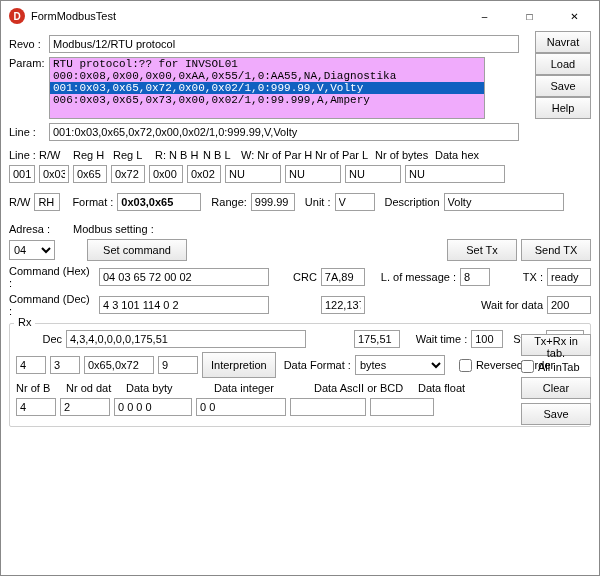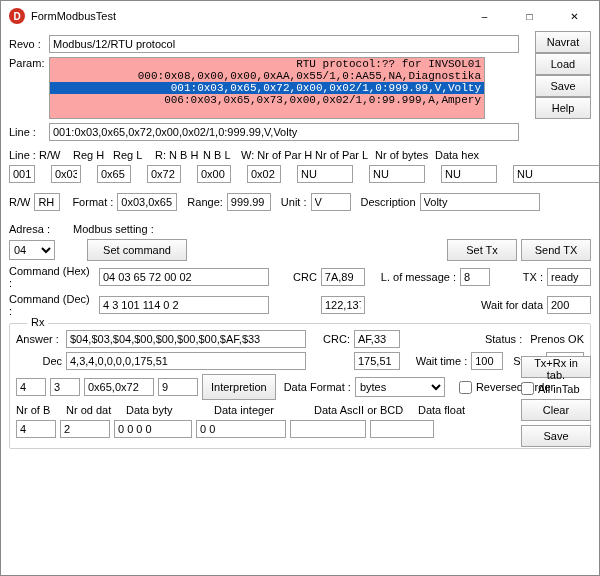--- a/index.html
+++ b/index.html
@@ -59,26 +59,25 @@
   .lbl { display:inline-block; }
   input.tf, .tf {
     border:1px solid var(--border);
     background: var(--field-bg);
     font: inherit;
     padding:1px 3px;
     height:18px;
   }
   .listbox {
     border:1px solid var(--border);
-    background:#fca5a5;
+    background:#f0abfc;
     font: inherit;
     overflow-y:scroll;
     height:62px;
     width:436px;
-    text-align:right;
   }
   .listbox .item { padding:0 3px; white-space:pre; font-family:"Courier New",monospace; font-size:11px;}
   .listbox .item.sel { background: #1060c0; color: var(--sel-fg); }
   button.btn {
     border:1px solid var(--btn-border);
     background: linear-gradient(#fdfdfd,#e8e8e8);
     font: inherit;
     height:22px;
     padding:0 8px;
     cursor:pointer;
@@ -91,21 +90,21 @@
   }
   .rightcol button { width:56px; }
   .group {
     border:1px solid var(--border-light);
     border-radius:2px;
     margin-top:6px;
     padding:6px 6px 6px 6px;
     position:relative;
   }
   .group > .legend {
-    position:absolute; top:-8px; left:17px;
+    position:absolute; top:-8px; left:4px;
     background: var(--win-bg);
     padding:0 4px;
   }
   select.sel {
     border:1px solid var(--border);
     background:#fff;
     font:inherit;
     height:20px;
   }
   .chk { display:inline-flex; align-items:center; gap:4px; }
@@ -171,38 +170,38 @@
       <span style="width:40px">Reg H</span>
       <span style="width:42px">Reg L</span>
       <span style="width:48px">R: N B H</span>
       <span style="width:38px">N B L</span>
       <span style="width:74px">W: Nr of Par H</span>
       <span style="width:60px">Nr of Par L</span>
       <span style="width:60px">Nr of bytes</span>
       <span style="width:60px">Data hex</span>
     </div>
 
-    <div class="row" style="gap:16px">
+    <div class="row" style="gap:4px">
       <input class="tf" style="width: 26px;" value="001">
       <input class="tf" style="width: 30px;" value="0x03">
       <input class="tf" style="width: 34px;" value="0x65">
       <input class="tf" style="width: 34px;" value="0x72">
       <input class="tf" style="width: 34px;" value="0x00">
       <input class="tf" style="width: 34px;" value="0x02">
       <input class="tf" style="width: 56px;" value="NU">
       <input class="tf" style="width: 56px;" value="NU">
       <input class="tf" style="width: 56px;" value="NU">
       <input class="tf" style="width: 100px;" value="NU">
     </div>
 
     <div class="row" style="margin-top:10px">
       <span>R/W</span>
       <input class="tf" style="width: 26px;" value="RH">
       <span style="margin-left:8px">Format :</span>
-      <input class="tf" style="width: 60px;" value="0x03,0x65">
+      <input class="tf" style="width: 84px; font-weight: bold;" value="0x03,0x65">
       <span style="margin-left:6px">Range:</span>
       <input class="tf" style="width: 44px;" value="999.99">
       <span style="margin-left:6px">Unit :</span>
       <input class="tf" style="width: 40px;" value="V">
       <span style="margin-left:6px">Description</span>
       <input class="tf" style="width: 120px;" value="Volty">
     </div>
 
     <div class="row" style="margin-top:12px">
       <span style="width:60px">Adresa :</span>
@@ -236,28 +235,20 @@
       <input class="tf" style="width: 170px;" value="4 3 101 114 0 2">
       <span style="width:44px"></span>
       <input class="tf" style="width: 44px;" value="122,137">
       <span style="margin-left:auto">Wait for data</span>
       <input class="tf" style="width: 44px;" value="200">
     </div>
 
     <div class="group">
       <span class="legend">Rx</span>
 
-      <div class="row">
-        <span style="width:46px">Answer :</span>
-        <input class="tf" style="width: 240px;" value="$04,$03,$04,$00,$00,$00,$00,$AF,$33">
-        <span style="width:30px;text-align:right;margin-left:10px">CRC:</span>
-        <input class="tf" style="width: 46px;" value="AF,33">
-        <span style="margin-left:auto">Status :</span>
-        <span style="margin-left:4px">Prenos OK</span>
-      </div>
 
       <div class="row">
         <span style="width:46px;text-align:right">Dec</span>
         <input class="tf" style="width: 240px;" value="4,3,4,0,0,0,0,175,51">
         <span style="width:40px"></span>
         <input class="tf" style="width: 46px;" value="175,51">
         <span style="margin-left:auto">Wait time :</span>
         <input class="tf" style="width: 32px;" value="100">
         <span style="margin-left:6px">Stop :</span>
         <input class="tf" style="width: 38px;" value="10">

